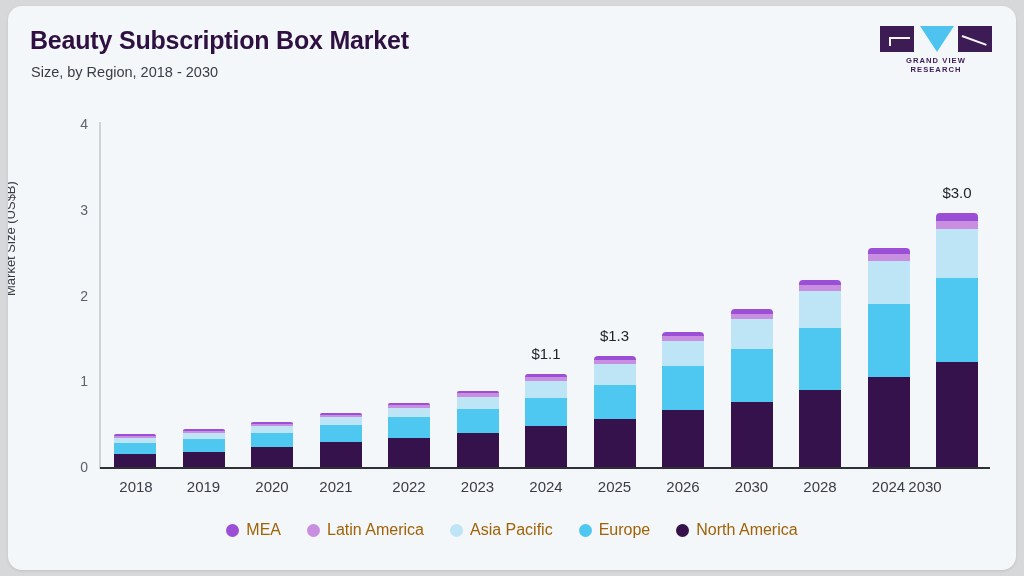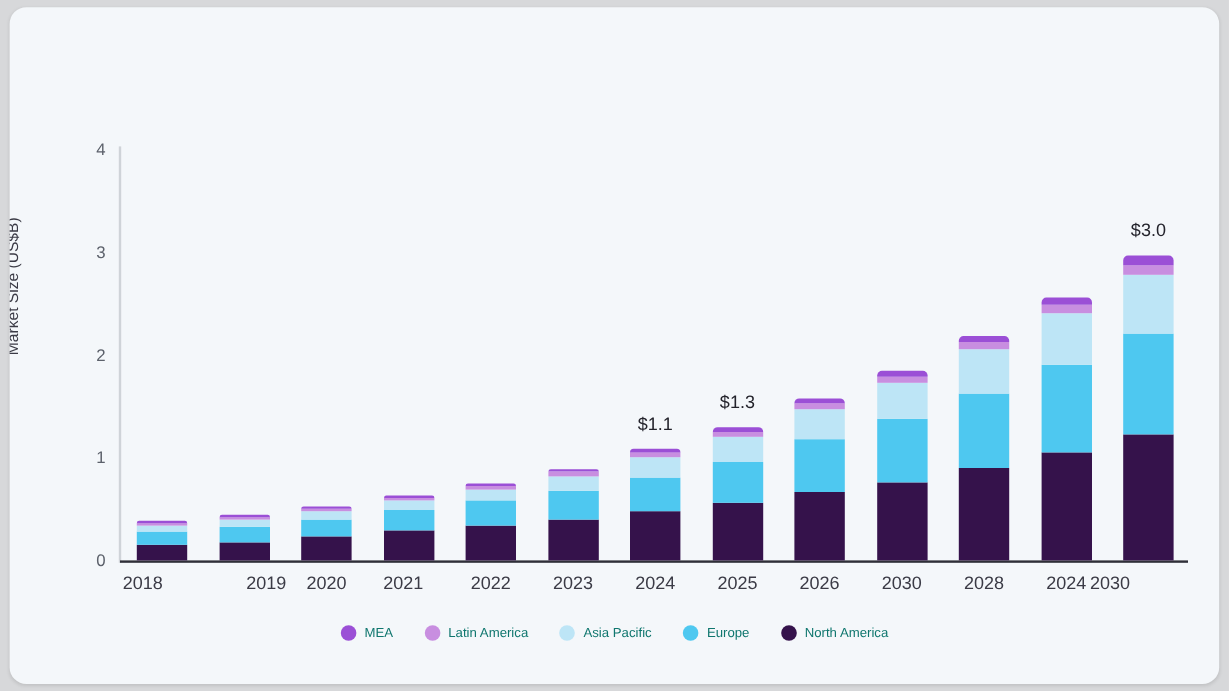--- a/index.html
+++ b/index.html
@@ -106,27 +106,40 @@
     text-align: center; font-size: 15px; color: #23232b;
   }
 
   
   #legend {
     position: absolute; left: 0; top: 515px; width: 100%;
     display: flex; justify-content: center; align-items: center; gap: 26px;
   }
   .legend-item { display: flex; align-items: center; gap: 7px; }
   .legend-dot { width: 13px; height: 13px; border-radius: 50%; }
-  .legend-label { font-size: 11px; color: #0f766e; }
+  .legend-label { font-size: 16px; color: #a16207; }
 </style>
 </head>
 <body>
 
 <div id="card">
 
+  <div id="header">
+    <div id="title">Beauty Subscription Box Market</div>
+    <div id="subtitle">Size, by Region, 2018 - 2030</div>
+
+    <div id="logo">
+      <div class="logo-row">
+        <div class="lg-block lg-g"></div>
+        <div class="lg-v"></div>
+        <div class="lg-block lg-r"></div>
+      </div>
+      <div id="logo-text">GRAND VIEW RESEARCH</div>
+    </div>
+  </div>
 
   <div id="yaxis-line"></div>
   <div id="xaxis-line"></div>
   <div id="ylabel">Market Size (US$B)</div>
 
   <div id="yticks">
       <div class="ytick" style="top: 461px; left: 40px; right: auto;">0</div>
       <div class="ytick" style="top: 375.25px; left: 40px; right: auto;">1</div>
       <div class="ytick" style="top: 289.5px; left: 40px; right: auto;">2</div>
       <div class="ytick" style="top: 203.75px; left: 40px; right: auto;">3</div>
@@ -222,22 +235,22 @@
       <div class="bar-group" style="left: 836px;">
         <div class="seg" title="North America 2030: 1.22" style="background: rgb(53, 18, 75); height: 104.615px; bottom: 0px;"></div>
         <div class="seg" title="Europe 2030: 0.99" style="background: rgb(78, 200, 240); height: 84.8925px; bottom: 104.615px;"></div>
         <div class="seg" title="Asia Pacific 2030: 0.56" style="background: rgb(189, 229, 246); height: 48.02px; bottom: 189.507px;"></div>
         <div class="seg" title="Latin America 2030: 0.1" style="background: rgb(200, 142, 224); height: 8.575px; bottom: 237.528px;"></div>
         <div class="seg top" title="MEA 2030: 0.09" style="background: rgb(155, 79, 214); height: 7.7175px; bottom: 246.102px;"></div>
         <div class="bar-label" style="bottom: 265.82px;">$3.0</div>
       </div>
     </div>
   <div id="xticks">
-      <div class="xtick" style="left: 76px;">2018</div>
-      <div class="xtick" style="left: 160.5px; text-align: right;">2019</div>
+      <div class="xtick" style="left: 93px;">2018</div>
+      <div class="xtick" style="left: 160.5px;">2019</div>
       <div class="xtick" style="left: 229px;">2020</div>
       <div class="xtick" style="left: 293px;">2021</div>
       <div class="xtick" style="left: 366px;">2022</div>
       <div class="xtick" style="left: 434.5px;">2023</div>
       <div class="xtick" style="left: 503px;">2024</div>
       <div class="xtick" style="left: 571.5px;">2025</div>
       <div class="xtick" style="left: 640px;">2026</div>
       <div class="xtick" style="left: 708.5px;">2030</div>
       <div class="xtick" style="left: 777px;">2028</div>
       <div class="xtick" style="left: 845.5px;">2024</div>

